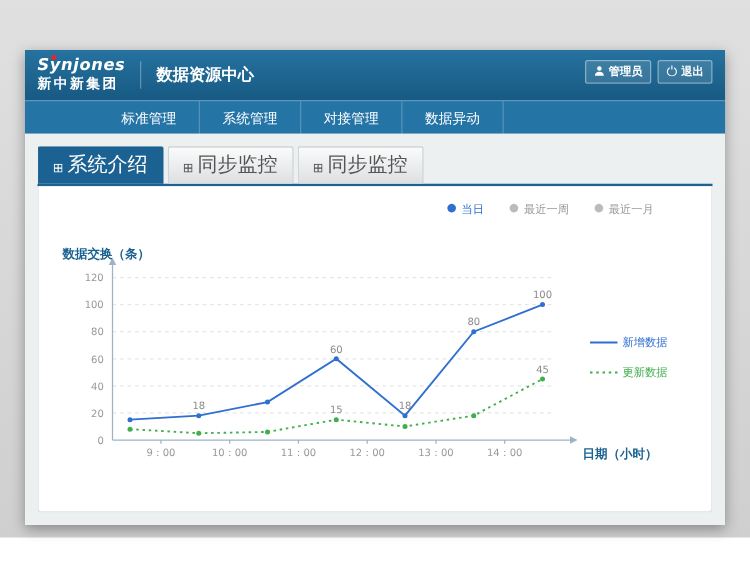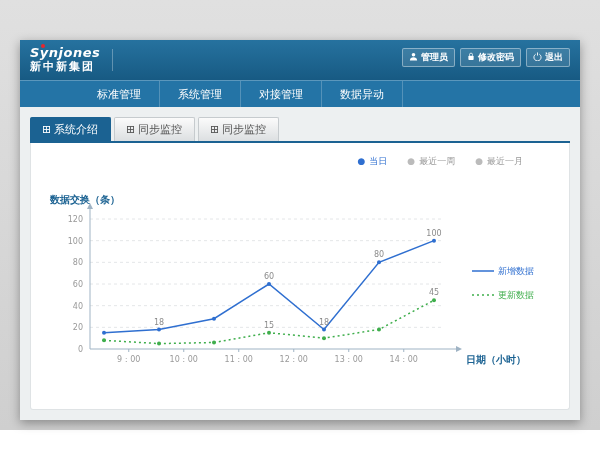--- a/index.html
+++ b/index.html
@@ -30,21 +30,21 @@
   .navbar { height:27px; background:#2474a6; display:flex;
     border-top:1px solid rgba(255,255,255,.25); flex:0 0 auto; }
   .nav-item { display:flex; align-items:center; padding:0 18px; font-size:11px;
     color:#fff; border-right:1px solid rgba(255,255,255,.22); cursor:pointer; }
   .nav-item.active { background:#19618e;margin-top:39px; }
 
   
   .content { flex:1; padding:10px 10px 0; background:#edf0f1;
     display:flex; flex-direction:column; min-height:0; }
   .tabs { display:flex; gap:3px; border-bottom:2px solid #1b6292; flex:0 0 auto; }
-  .tab { display:flex; align-items:center; gap:4px; padding:4px 12px; font-size:11px;
+  .tab { display:flex; align-items:center; gap:4px; padding:4px 12px; font-size:16px;
     background:linear-gradient(#fbfbfb,#dcdfe1); border:1px solid #c6cbce; border-bottom:none;
     color:#555; cursor:pointer; border-radius:2px 2px 0 0; }
   .tab.active { background:#1b6292; color:#fff; border-color:#1b6292; }
 
   .panel { background:#fff; border:1px solid #dfe3e5; border-top:none; flex:1;
     margin-bottom:10px; border-radius:0 0 3px 3px; padding:8px 6px 0;
     display:flex; flex-direction:column; min-height:0; }
   .filters { display:flex; justify-content:flex-end; gap:20px;
     padding:4px 40px 0 0; font-size:9px; color:#999; flex:0 0 auto; }
   .filter { display:flex; align-items:center; gap:4px; cursor:pointer; }
@@ -64,39 +64,31 @@
 <div class="stage">
   <div class="window">
 
     <div class="app-header">
       <div class="logo">
         <span class="brand-dot"></span>
         <span class="brand">Synjones</span>
         <span class="company">新中新集团</span>
       </div>
       <div class="header-divider"></div>
+      <div class="app-title">数据资源中心</div>
 
       <div class="user-actions">
         <div class="user-btn">
           <span>
             <svg width="9" height="9" viewBox="0 0 10 10">
                 <circle cx="5" cy="3" r="2" fill="#fff"></circle>
                 <path d="M1 9.5c0-2.3 1.8-3.6 4-3.6s4 1.3 4 3.6z" fill="#fff"></path>
               </svg>
           </span>
           <span>管理员</span>
-        </div>
-        <div class="user-btn">
-          <span>
-            <svg width="8" height="9" viewBox="0 0 10 12">
-                <rect x="1.5" y="5" width="7" height="5.5" rx="1" fill="#fff"></rect>
-                <path d="M3 5V3.5a2 2 0 0 1 4 0V5" stroke="#fff" fill="none"></path>
-              </svg>
-          </span>
-          <span>修改密码</span>
         </div>
         <div class="user-btn">
           <span>
             <svg width="9" height="9" viewBox="0 0 10 10">
                 <path d="M3 2.4a4 4 0 1 0 4 0" stroke="#fff" fill="none"></path>
                 <line x1="5" y1="0.5" x2="5" y2="4" stroke="#fff"></line>
               </svg>
           </span>
           <span>退出</span>
         </div>

